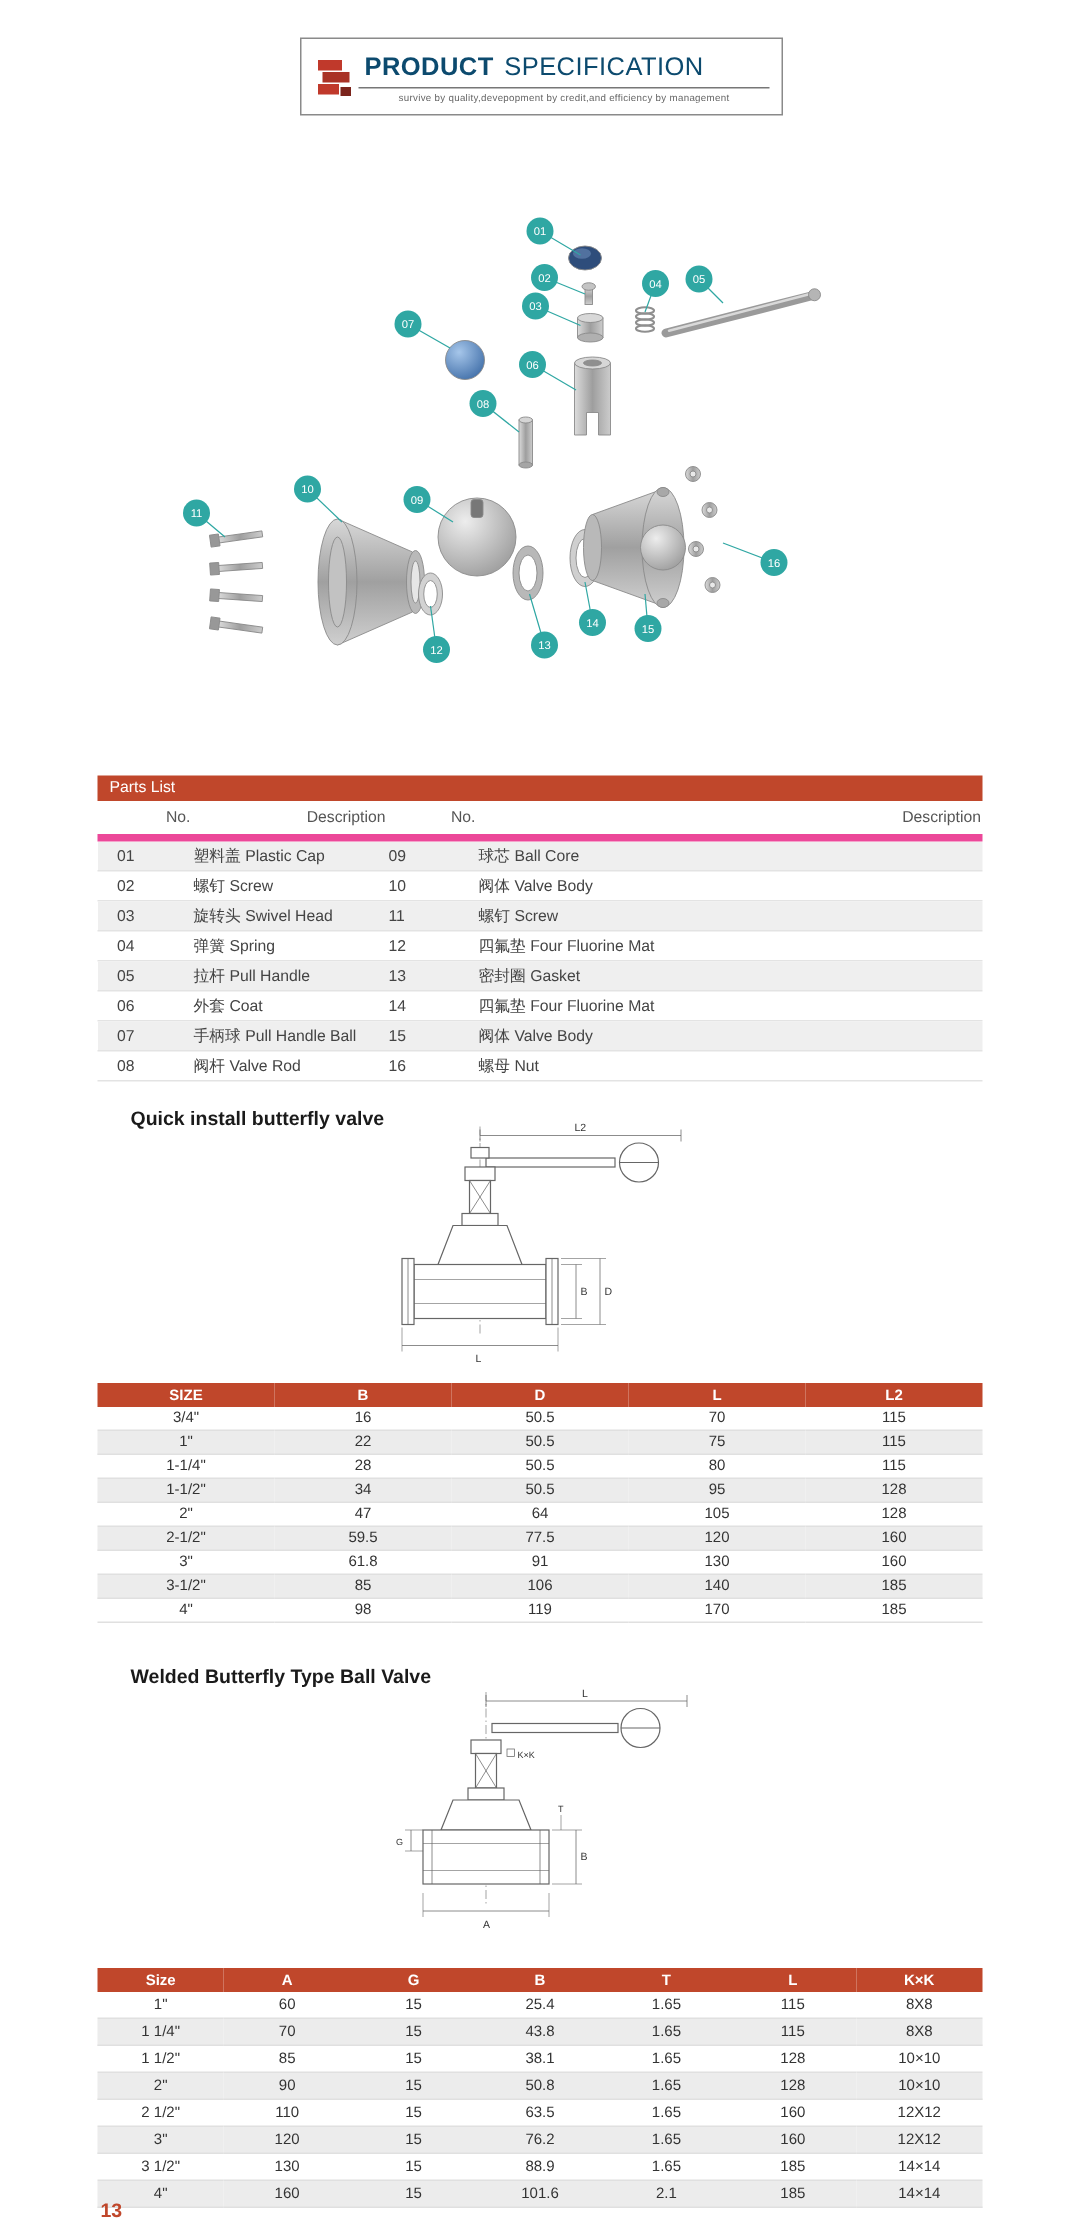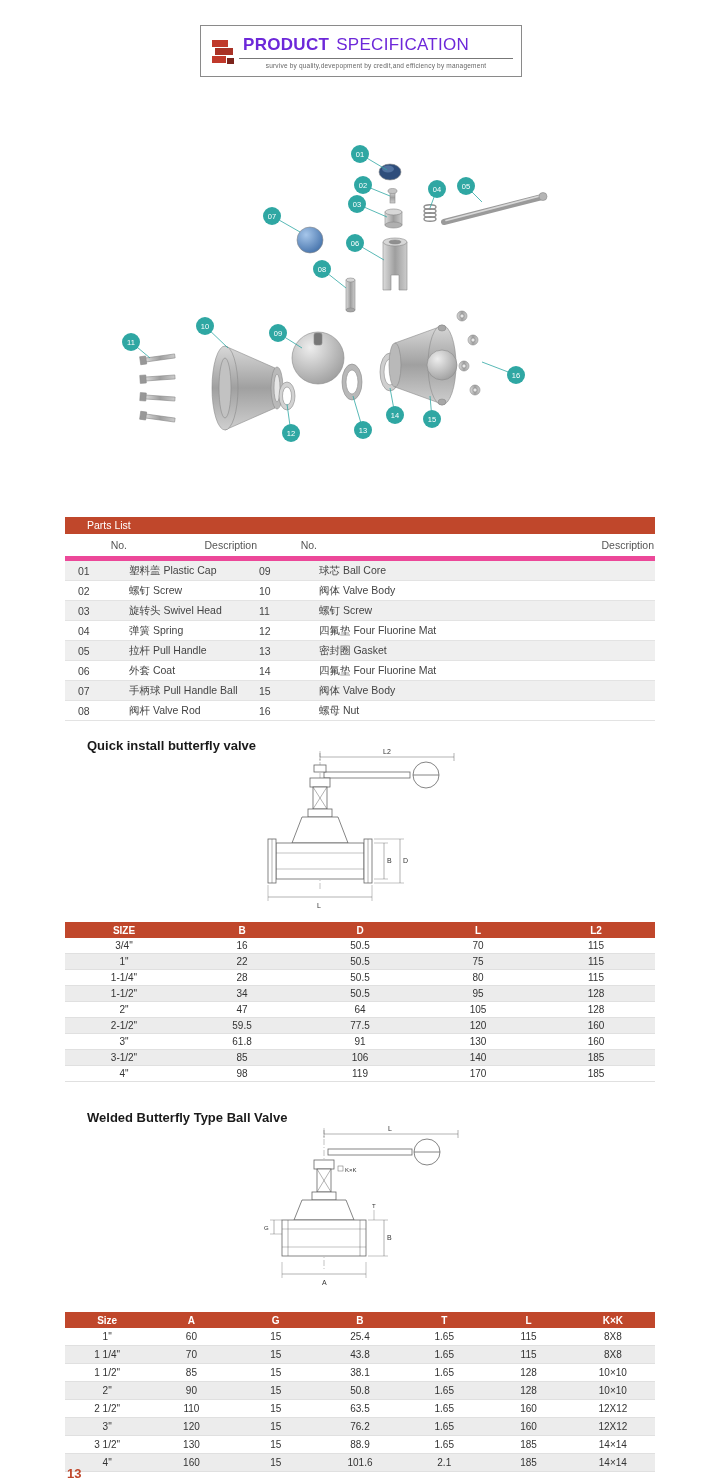--- a/index.html
+++ b/index.html
@@ -3,32 +3,32 @@
 <meta charset="utf-8">
 <style>
   html,body{margin:0;padding:0;background:#fff;}
   body{font-family:"Liberation Sans","DejaVu Sans",sans-serif;color:#333;}
   .page{position:relative;width:720px;height:1482px;background:#fff;overflow:hidden;}
 
   
   .header-box{position:absolute;left:200px;top:25px;width:322px;height:52px;border:1px solid #8a8a8a;display:flex;padding:4px 8px 3px 6px;box-sizing:border-box;}
   .logo{width:32px;display:flex;align-items:center;justify-content:center;}
   .header-text{flex:1;display:flex;flex-direction:column;justify-content:center;min-width:0;}
-  .header-title{font-size:17px;letter-spacing:.3px;color:#6d28d9;white-space:nowrap;padding:1px 0 3px 4px;border-bottom:1px solid #777;}
+  .header-title{font-size:17px;letter-spacing:.3px;color:#0c4a6e;white-space:nowrap;padding:1px 0 3px 4px;border-bottom:1px solid #777;}
   .header-title .bold{font-weight:700;}
   .header-title .light{font-weight:400;margin-left:7px;}
   .tagline{font-size:6.5px;color:#666;text-align:center;padding-top:3px;letter-spacing:.2px;}
 
   
   .exploded{position:absolute;left:90px;top:130px;}
   .drawing{position:absolute;}
 
   
   table{border-collapse:collapse;table-layout:fixed;width:100%;}
-  .red-bar{background:#c0472b;color:#fff;font-size:10.5px;height:17px;line-height:17px;padding-left:22px;}
+  .red-bar{background:#c0472b;color:#fff;font-size:10.5px;height:17px;line-height:17px;padding-left:8px;}
   .parts-section{position:absolute;left:65px;top:517px;width:590px;}
   .parts-table{font-size:10.5px;color:#444;}
   .parts-table th{font-weight:400;color:#555;text-align:right;height:20px;border-bottom:5px solid #ec4899;}
   .parts-table td{height:17px;border-bottom:1px solid #e3e3e3;overflow:hidden;white-space:nowrap;}
   .parts-table tr.alt{background:#efefef;}
   .parts-table col:nth-child(1){width:63px;}
   .parts-table col:nth-child(2){width:130px;}
   .parts-table col:nth-child(3){width:60px;}
   .parts-table th:nth-child(1),.parts-table td:nth-child(1){padding-left:13px;}
 

